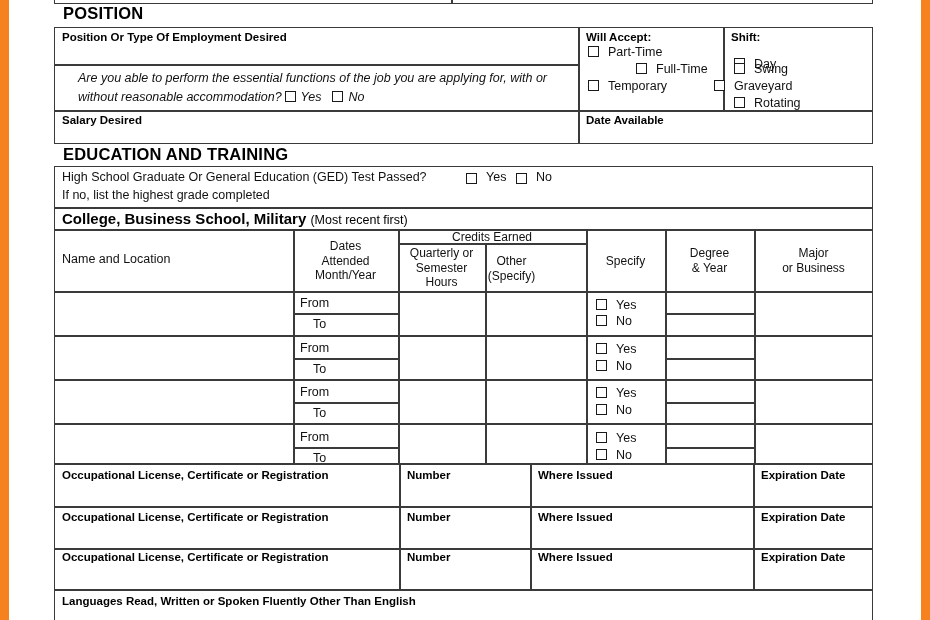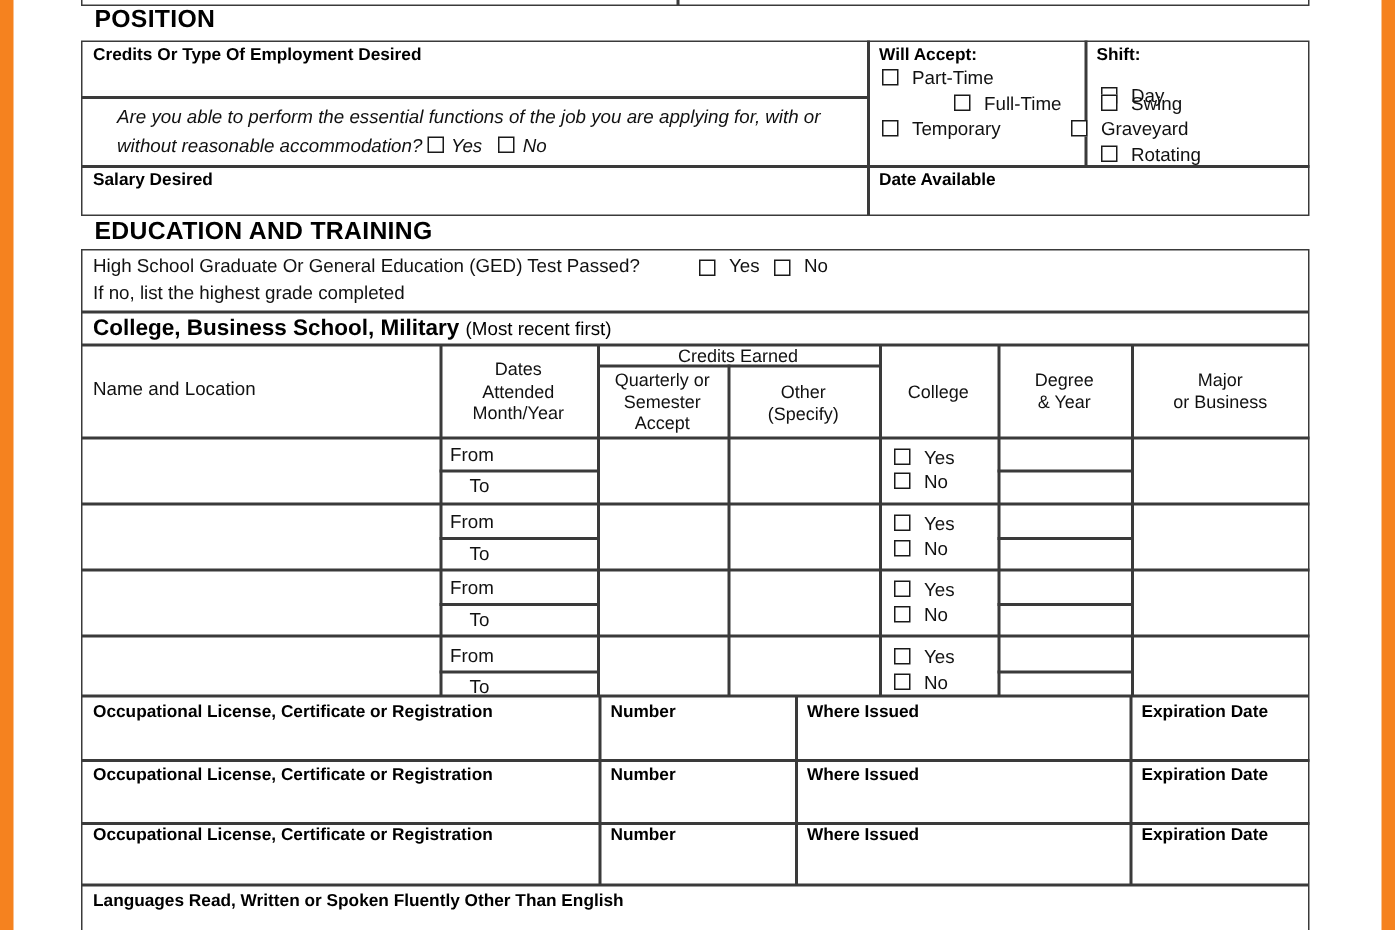--- a/index.html
+++ b/index.html
@@ -133,21 +133,21 @@
 
   <div class="formbox" style="left:54px; top:27px; width:819px; height:117px;"></div>
 
   <div class="hline" style="left:54px; top:64px; width:524px;"></div>
   <div class="hline" style="left:54px; top:110px; width:819px;"></div>
 
   <div class="vline" style="left:578px; top:27px; height:117px;"></div>
 
   <div class="vline" style="left:723px; top:27px; height:83px;"></div>
 
-  <div class="lbl-bold" style="left:62px; top:31px;">Credits Or Type Of Employment Desired</div>
+  <div class="lbl-bold" style="left:62px; top:31px;">Position Or Type Of Employment Desired</div>
 
   <div class="lbl-wrap" style="left:78px; top:69px; width:510px;font-style:italic;">
     <span>Are you able to perform the essential functions of the job you are applying for, with or</span><br>
     <span>without reasonable accommodation?</span><span class="cb inline-cb"></span><span>Yes</span><span class="cb inline-cb" style="margin-left:11px"></span><span>No</span>
   </div>
 
   <div class="lbl-bold" style="left:62px; top:114px;">Salary Desired</div>
   <div class="lbl-bold" style="left:586px; top:114px;">Date Available</div>
 
   <div class="lbl-bold" style="left:586px; top:31px;">Will Accept:</div>
@@ -207,27 +207,27 @@
   <div class="lbl" style="left:62px; top:252px;">Name and Location</div>
   <div class="colhead" style="left:294px; top:239px; width:103px;">
     <span>Dates</span><br>
     <span>Attended</span><br>
     <span>Month/Year</span>
   </div>
   <div class="colhead" style="left:399px; top:230px; width:186px;">Credits Earned</div>
   <div class="colhead" style="left:399px; top:246px; width:85px;">
     <span>Quarterly or</span><br>
     <span>Semester</span><br>
-    <span>Accept</span>
-  </div>
-  <div class="colhead" style="left:486px; top:254px; width:99px;">
+    <span>Hours</span>
+  </div>
+  <div class="colhead" style="left:462px; top:254px; width:99px;">
     <span>Other</span><br>
     <span>(Specify)</span>
   </div>
-  <div class="colhead" style="left:587px; top:254px; width:77px;">College</div>
+  <div class="colhead" style="left:587px; top:254px; width:77px;">Specify</div>
   <div class="colhead" style="left:666px; top:246px; width:87px;">
     <span>Degree</span><br>
     <span>&amp; Year</span>
   </div>
   <div class="colhead" style="left:755px; top:246px; width:117px;">
     <span>Major</span><br>
     <span>or Business</span>
   </div>
 
   <div class="hline" style="left:54px; top:335px; width:819px;"></div>

